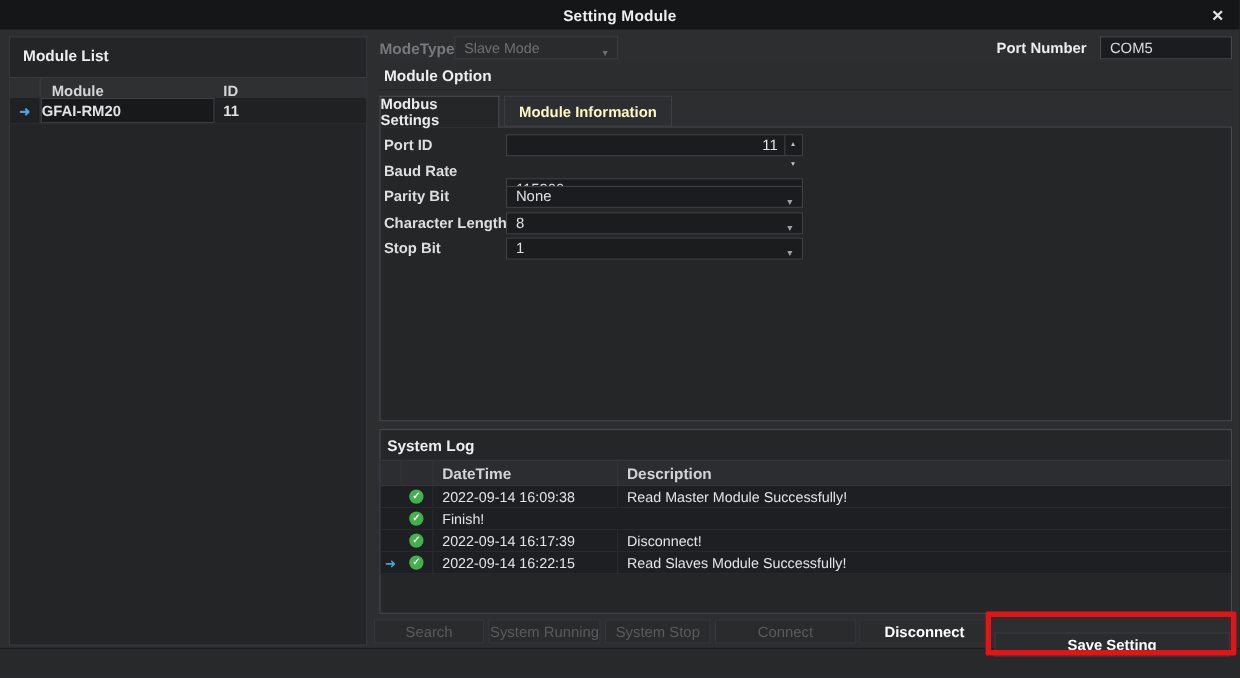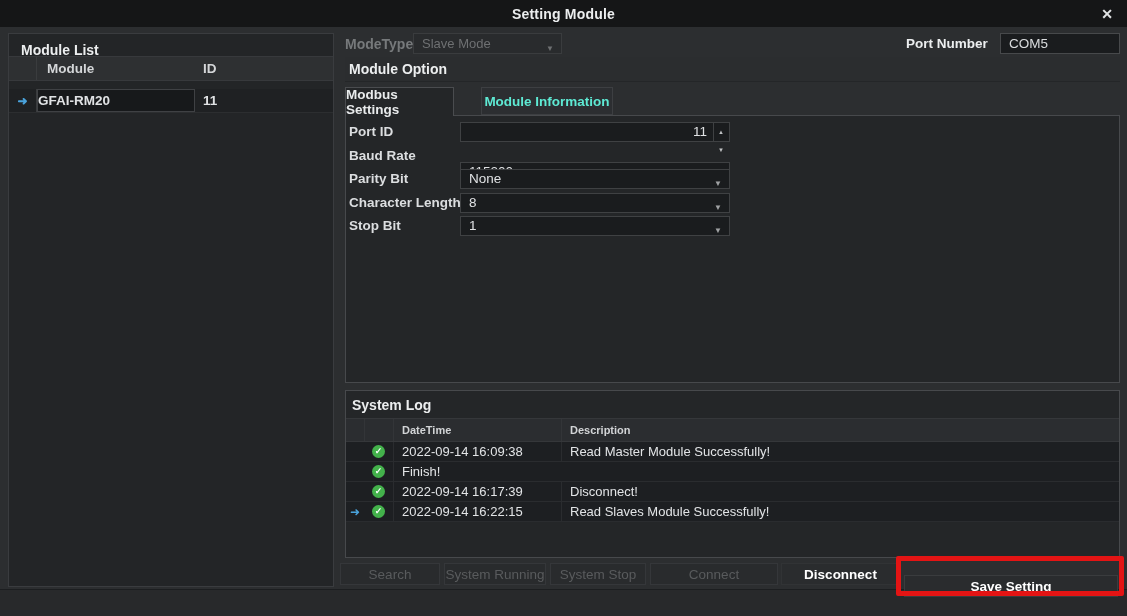--- a/index.html
+++ b/index.html
@@ -36,21 +36,21 @@
   
   .module-panel {
     left: 8px; top: 33px; width: 326px; height: 554px;
     background: #232527; border: 1px solid #3a3c3f;
   }
   .panel-title {
     padding: 8px 12px 5px 12px;
     font-size: 14px; font-weight: 700; color: #eceeef;
   }
   .ml-header {
-    position: absolute; left: 0; top: 22px; right: 0; height: 25px;
+    position: absolute; left: 0; top: 36px; right: 0; height: 25px;
     background: #2e3032; display: flex; align-items: center;
     font-size: 13.5px; color: #d4d6d8; font-weight: 600;
     border-top: 1px solid #37393c; border-bottom: 1px solid #37393c;
   }
   .ml-gutter { width: 28px; height: 100%; border-right: 1px solid #3a3c3e; flex: 0 0 auto;
     display: flex; align-items: center; justify-content: center; }
   .ml-col-module { width: 158px; padding-left: 10px; flex: 0 0 auto; }
   .ml-col-id { flex: 1; padding-left: 8px; }
   .ml-row {
     position: absolute; left: 0; top: 55px; right: 0; height: 24px;
@@ -91,23 +91,23 @@
   .module-option-bar .sec-title { font-size: 14px; font-weight: 700; color: #eceeef; padding-left: 4px; }
 
   .tab { height: 28px; top: 87px; display: flex; align-items: center; justify-content: center;
     font-size: 13.5px; cursor: pointer; }
   .tab-active {
     left: 345px; width: 109px; height: 29px; z-index: 2;
     background: #242628; border: 1px solid #4a4c4f; border-bottom: none;
     color: #e9ebec; font-weight: 600;
   }
   .tab-inactive {
-    left: 481px; width: 132px;
+    left: 458px; width: 153px;
     background: #2c2e31; border: 1px solid #3d3f42;
-    color: #5eead4; font-weight: 600;
+    color: #fef9c3; font-weight: 600;
   }
   .tab-panel {
     left: 345px; top: 115px; width: 775px; height: 268px;
     background: #242628; border: 1px solid #47494c;
   }
 
   
   .f-label { font-size: 13.5px; font-weight: 600; color: #dcdee0; left: 349px; }
   .f-control {
     left: 460px; width: 270px; height: 20px;
@@ -123,21 +123,21 @@
 
   
   .log-panel {
     left: 345px; top: 390px; width: 775px; height: 168px;
     background: #242628; border: 1px solid #47494c;
   }
   .log-title { padding: 6px 8px 4px 6px; font-size: 14px; font-weight: 700; color: #eceeef; }
   .log-header {
     position: absolute; left: 0; top: 27px; right: 0; height: 24px;
     background: #2b2d30; display: flex; align-items: center;
-    font-size: 11px; font-weight: 600; color: #d2d4d6;
+    font-size: 14px; font-weight: 600; color: #d2d4d6;
     border-top: 1px solid #35373a; border-bottom: 1px solid #35373a;
   }
   .lg-gutter { width: 18px; flex: 0 0 auto; height: 100%;
     display: flex; align-items: center; justify-content: center; }
   .lg-icon { width: 30px; flex: 0 0 auto; height: 100%; border-right: 1px solid #333538;
     display: flex; align-items: center; justify-content: center; }
   .log-header .lg-icon { border-left: 1px solid #333538; }
   .lg-datetime { width: 168px; flex: 0 0 auto; padding-left: 8px; border-right: 1px solid #333538;
     height: 100%; display: flex; align-items: center; }
   .lg-desc { flex: 1; padding-left: 8px; height: 100%; display: flex; align-items: center; }

